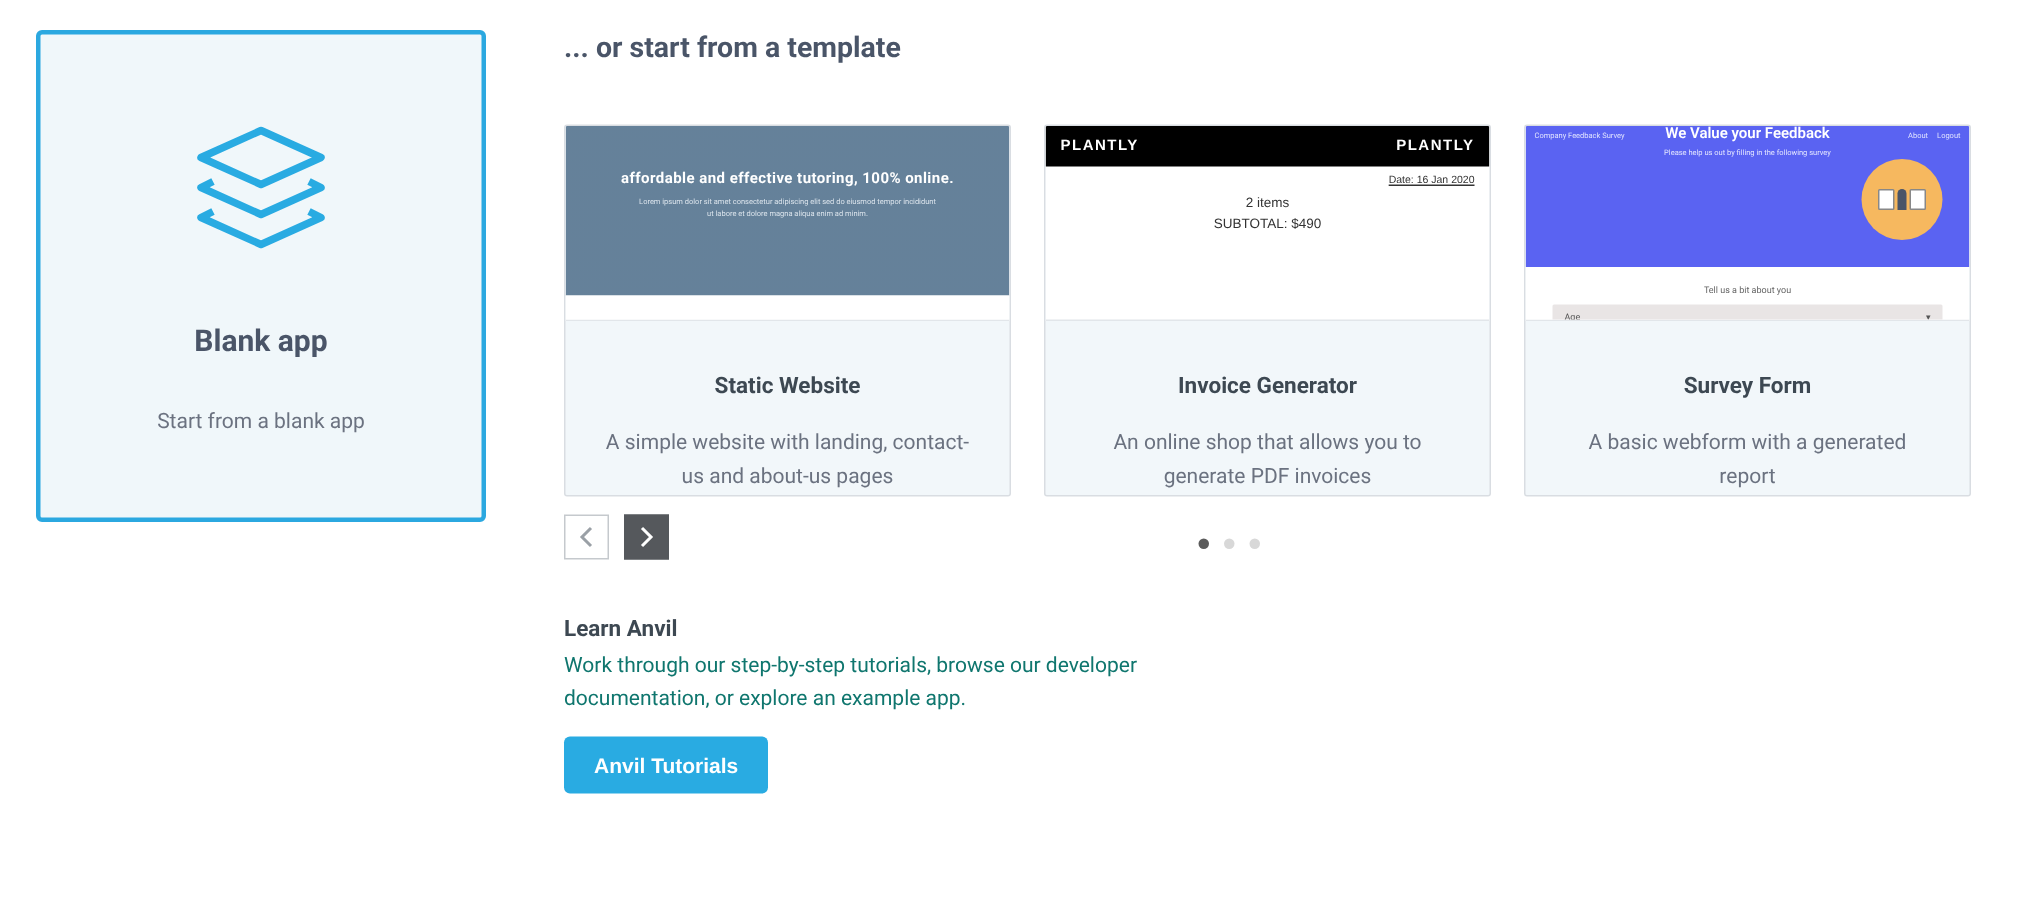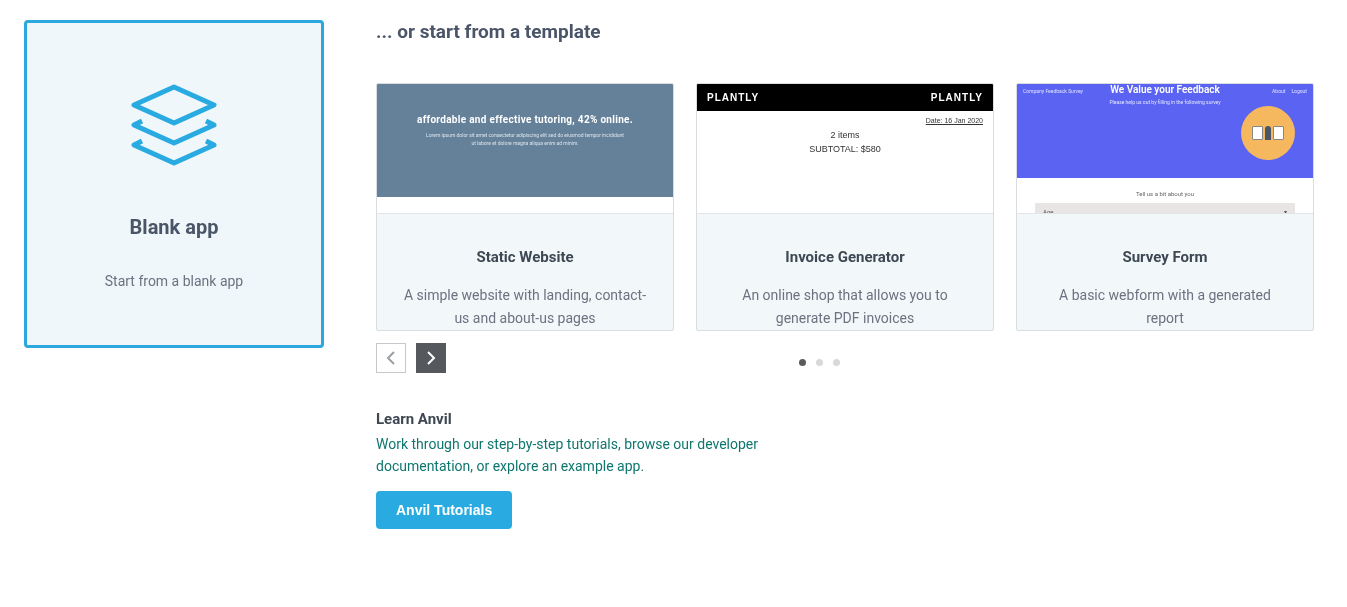--- a/index.html
+++ b/index.html
@@ -201,21 +201,21 @@
   <div class="right-col">
     <div class="section-header">
       <span class="section-title">... or start from a template</span>
     </div>
 
     <div class="templates-wrap">
 
       <div class="template-card">
         <div class="template-thumb">
           <div class="thumb-static">
-            <div class="hl">affordable and effective tutoring, 42% online.</div>
+            <div class="hl">affordable and effective tutoring, 100% online.</div>
             <div class="sub">Lorem ipsum dolor sit amet consectetur adipiscing elit sed do eiusmod tempor incididunt ut labore et dolore magna aliqua enim ad minim.</div>
           </div>
           <div class="thumb-static-bottom">
             <div class="offer">what we offer.</div>
             <div class="gt">general tutoring.</div>
             <div class="gtsub">Lorem ipsum dolor sit amet consectetur adipiscing.</div>
           </div>
         </div>
         <div class="template-body">
           <div class="template-title">Static Website</div>
@@ -224,21 +224,21 @@
       </div>
 
       <div class="template-card">
         <div class="template-thumb thumb-invoice">
           <div class="bar">
             <span>PLANTLY</span>
             <span>PLANTLY</span>
           </div>
           <div class="date">Date: 16 Jan 2020</div>
           <div class="items">2 items</div>
-          <div class="subtotal">SUBTOTAL: $580</div>
+          <div class="subtotal">SUBTOTAL: $490</div>
         </div>
         <div class="template-body">
           <div class="template-title">Invoice Generator</div>
           <div class="template-desc">An online shop that allows you to generate PDF invoices</div>
         </div>
       </div>
 
       <div class="template-card">
         <div class="template-thumb thumb-survey">
           <div class="hero">

